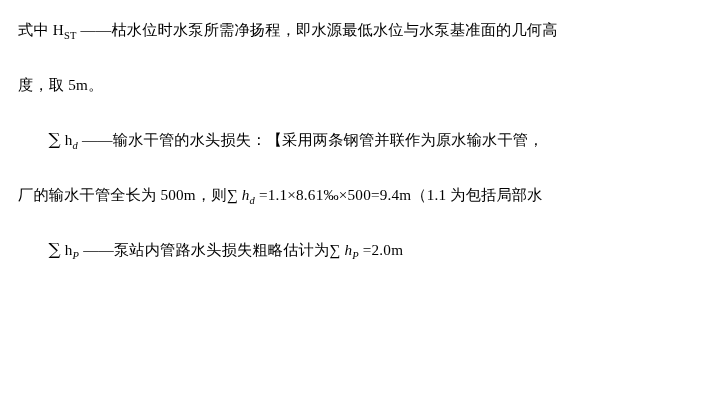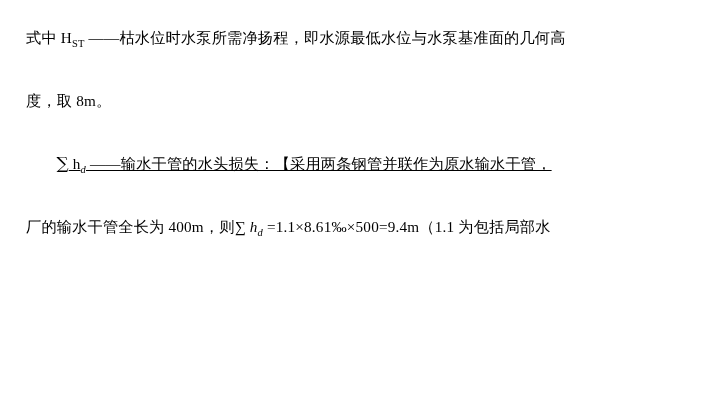--- a/index.html
+++ b/index.html
@@ -18,47 +18,47 @@
     position: relative;
     width: 706px;
     height: 402px;
     padding: 0;
     box-sizing: border-box;
   }
   .para {
     font-size: 15.2px;
     line-height: 31px;
     text-align: justify;
-    margin: 16px;
+    margin: 8px;
     padding: 16px 18px 0 10px;
     letter-spacing: 0.2px;
   }
   .para.first {
     padding-top: 6px;
   }
   .indent {
     text-indent: 2em;
-    text-decoration: underline;
   }
   .sub {
     font-size: 10.5px;
     vertical-align: sub;
     line-height: 0;
   }
   .ital {
     font-style: italic;
   }
   .sigma {
     font-family: "DejaVu Serif", "Liberation Serif", serif;
     font-size: 17px;
   }
 </style>
 </head>
 <body>
 
 <div class="page">
   <div id="doc-body">
       <div class="para first"><span>式中 H</span><span class="sub">ST</span><span> ——枯水位时水泵所需净扬程，即水源最低水位与水泵基准面的几何高</span></div>
-      <div class="para"><span>度，取 8m。</span></div>
+      <div class="para"><span>度，取 5m。</span></div>
       <div class="para indent"><span class="sigma">∑</span><span> h</span><span class="sub ital">d</span><span> ——输水干管的水头损失：【采用两条钢管并联作为原水输水干管，</span></div>
-      <div class="para"><span>厂的输水干管全长为 400m，则∑ </span><span class="ital">h</span><span class="sub ital">d</span><span> =1.1×8.61‰×500=9.4m（1.1 为包括局部水</span></div>
+      <div class="para"><span>厂的输水干管全长为 500m，则∑ </span><span class="ital">h</span><span class="sub ital">d</span><span> =1.1×8.61‰×500=9.4m（1.1 为包括局部水</span></div>
+      <div class="para indent"><span class="sigma">∑</span><span> h</span><span class="sub ital">P</span><span> ——泵站内管路水头损失粗略估计为∑ </span><span class="ital">h</span><span class="sub ital">P</span><span> =2.0m</span></div>
     </div>
 </div>
 
 </body></html>

